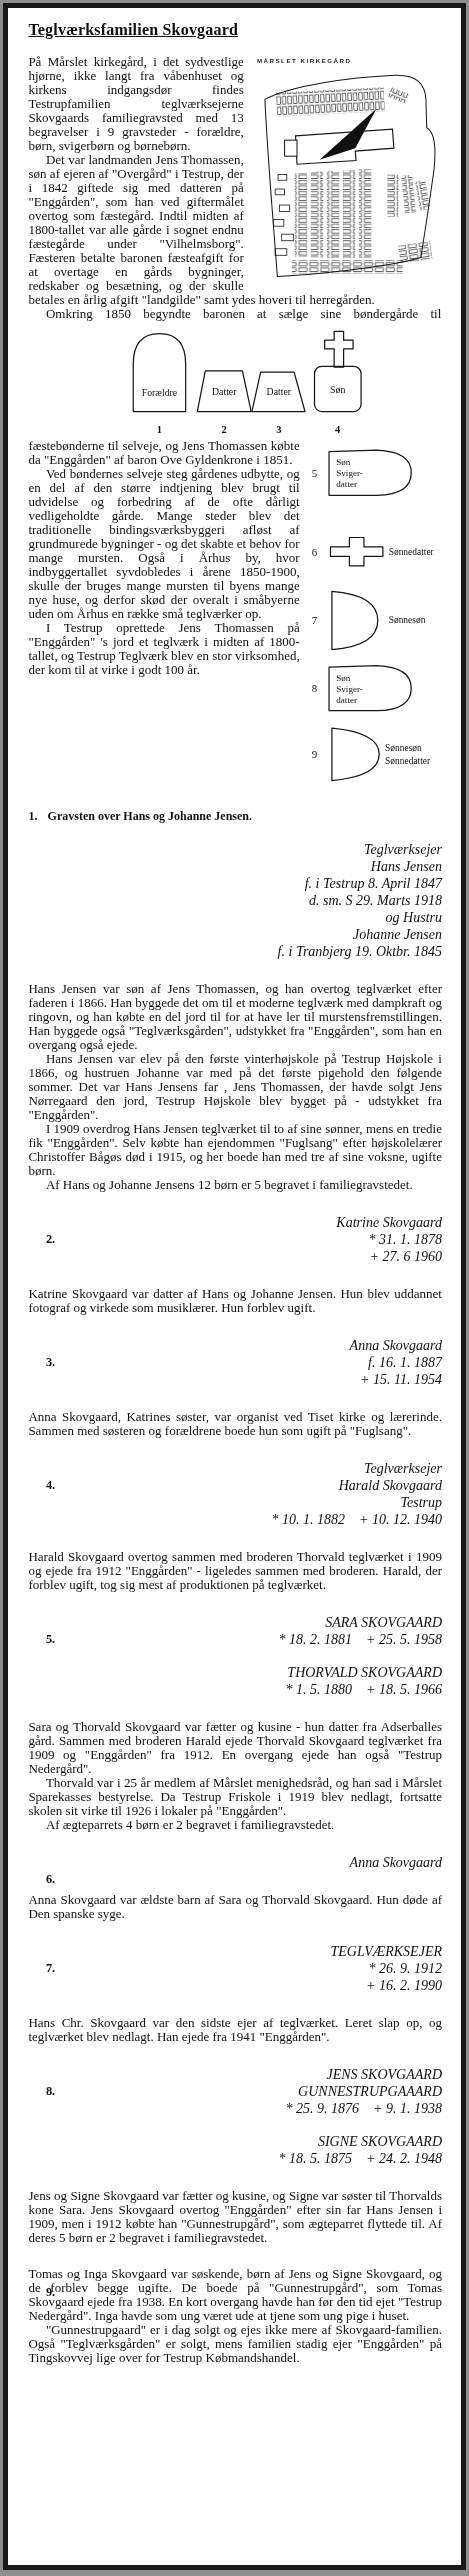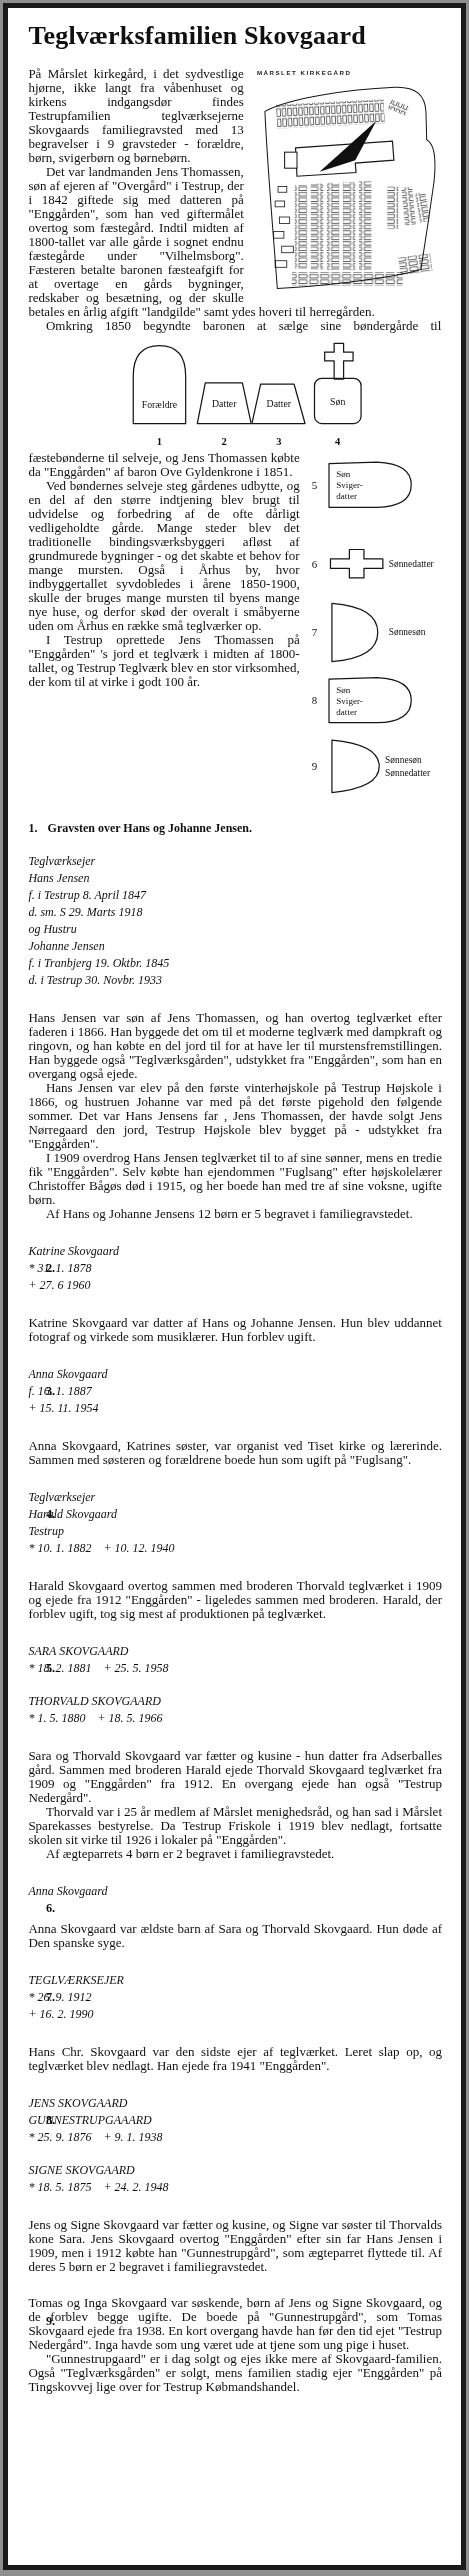--- a/index.html
+++ b/index.html
@@ -11,24 +11,25 @@
   .page{
     width:463px;
     min-height:2567px;
     margin:2.9px auto 0 auto;
     background:#ffffff;
     border:5.1px solid #1a1a1a;
     box-sizing:border-box;
     padding:11.7px 19px 26px 20.4px;
   }
   h1.doc-title{
-    font-size:26px;
+    font-size:16px;
     font-weight:bold;
     margin:1.5px 0 16px 0;
     letter-spacing:0.2px;
+    text-decoration:underline;
   }
   .p{
     font-size:13px;
     line-height:14px;
     text-align:justify;
     margin:0;
   }
   .indent{ text-indent:17.5px; }
 
   
@@ -59,23 +60,23 @@
   
   #sections{ clear:both; margin-top:7.3px; }
   .grave-entry{ position:relative; margin-top:22px; }
   .sec-head{ font-size:12px; font-weight:bold; margin:2.9px 0 0 0; }
   .head-num{ margin-right:10.2px; }
   .sec-num{
     position:absolute; left:17.5px; top:17.5px;
     font-weight:bold; font-size:12.4px;
   }
   .inscription{
-    text-align:left;
+    text-align:right;
     font-style:italic;
-    font-size:12px;
+    font-size:14px;
     line-height:17px;
     margin:17.5px 0 22px 0;
   }
   .insc-gap{ height:16px; }
   .p.body{ margin:0; }
 </style>
 </head>
 <body>
 
 <div class="page">
@@ -194,21 +195,20 @@
       <section class="grave-entry">
         <div class="sec-head"><span class="head-num">1.</span><span class="head-title">Gravsten over Hans og Johanne Jensen.</span></div>
         <div class="inscription">
           <div class="insc-line">Teglværksejer</div>
           <div class="insc-line">Hans Jensen</div>
           <div class="insc-line">f. i Testrup 8. April 1847</div>
           <div class="insc-line">d. sm. S 29. Marts 1918</div>
           <div class="insc-line">og Hustru</div>
           <div class="insc-line">Johanne Jensen</div>
           <div class="insc-line">f. i Tranbjerg 19. Oktbr. 1845</div>
-          <div class="insc-line">d. i Testrup 30. Novbr. 1933</div>
         </div>
         <p class="p body">Hans Jensen var søn af Jens Thomassen, og han overtog teglværket efter faderen i 1866. Han byggede det om til et moderne teglværk med dampkraft og ringovn, og han købte en del jord til for at have ler til murstensfremstillingen. Han byggede også "Teglværksgården", udstykket fra "Enggården", som han en overgang også ejede.</p>
         <p class="p body indent">Hans Jensen var elev på den første vinterhøjskole på Testrup Højskole i 1866, og hustruen Johanne var med på det første pigehold den følgende sommer. Det var Hans Jensens far , Jens Thomassen, der havde solgt Jens Nørregaard den jord, Testrup Højskole blev bygget på - udstykket fra "Enggården".</p>
         <p class="p body indent">I 1909 overdrog Hans Jensen teglværket til to af sine sønner, mens en tredie fik "Enggården". Selv købte han ejendommen "Fuglsang" efter højskolelærer Christoffer Bågøs død i 1915, og her boede han med tre af sine voksne, ugifte børn.</p>
         <p class="p body indent">Af Hans og Johanne Jensens 12 børn er 5 begravet i familiegravstedet.</p>
       </section>
       <section class="grave-entry">
         <div class="sec-num">2.</div>
         <div class="inscription">
           <div class="insc-line">Katrine Skovgaard</div>

